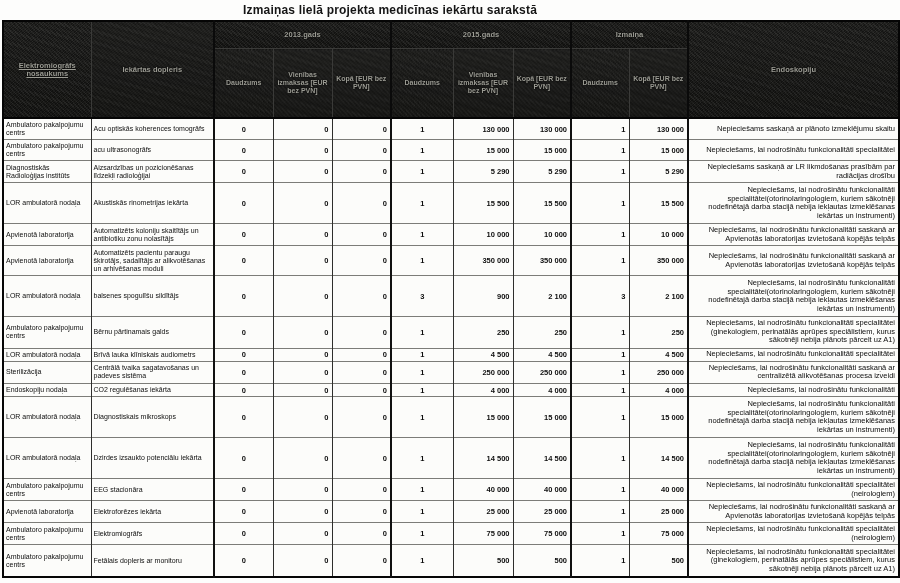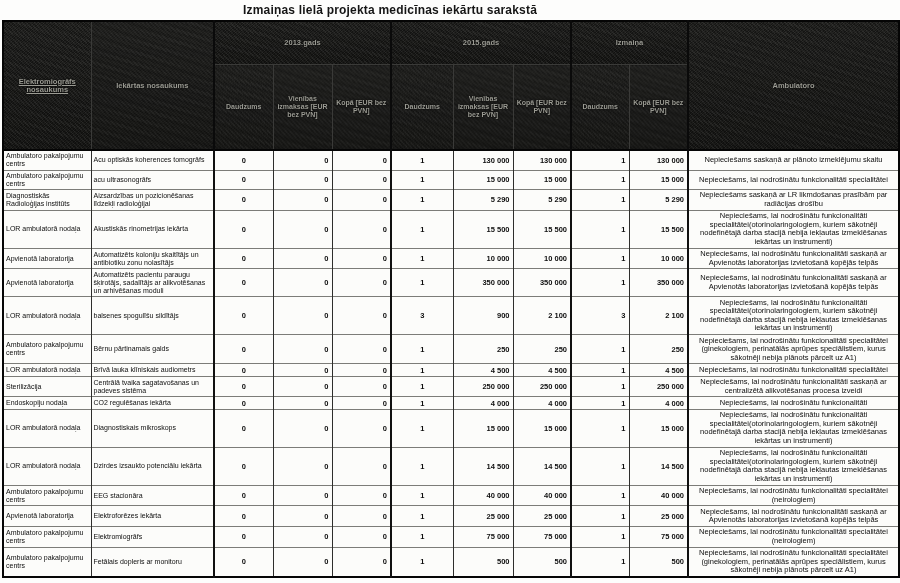--- a/index.html
+++ b/index.html
@@ -21,21 +21,21 @@
   
   thead th{
     background:
       repeating-linear-gradient(47deg, rgba(255,255,255,.055) 0 1px, rgba(0,0,0,0) 1px 3px),
       repeating-linear-gradient(-39deg, rgba(0,0,0,.38) 0 1px, rgba(0,0,0,0) 1px 2px),
       linear-gradient(#232321,#191917);
     color:#9b9b93;
     font-size:7px;line-height:8px;font-weight:bold;
     text-align:center;vertical-align:middle;
     border:1px solid #3a3a38;
-    padding:15px 2px;
+    padding:7px 2px;
     text-shadow:0 0 2px #000;
   }
   thead tr.group-row th{height:12px;font-size:7.5px;}
   thead tr.label-row th{height:54px;}
   thead th.underlined{text-decoration:underline;}
   thead th.gb{border-left:2px solid #0a0a0a;}
   thead{border-bottom:2px solid #050505;}
   
   tbody td{
     border-top:1px solid #7c7c78;
@@ -46,21 +46,21 @@
     background:#fcfcfa;
   }
   tbody td:nth-child(3),
   tbody td:nth-child(6),
   tbody td:nth-child(9),
   tbody td:nth-child(11){border-left:2px solid #101010;}
   td.unit{font-size:7px;line-height:8px;text-align:left;}
   td.equip{font-size:7px;line-height:8px;text-align:left;}
   td.qty{font-size:7.5px;font-weight:bold;text-align:center;}
   td.money{font-size:7.5px;font-weight:bold;text-align:right;padding-right:3px;}
-  td.just{font-size:7.5px;line-height:8.5px;text-align:center;padding:1px 3px;}
+  td.just{font-size:7.5px;line-height:8.5px;text-align:right;padding:1px 3px;}
 </style>
 </head>
 <body>
 
 <div class="page">
   <div class="title">Izmaiņas lielā projekta medicīnas iekārtu sarakstā</div>
 
   <table class="equip">
     <colgroup>
       <col style="width:88px">
@@ -71,25 +71,25 @@
       <col style="width:62px">
         <col style="width:60px">
         <col style="width:58px">
       <col style="width:58px">
         <col style="width:59px">
       <col style="width:211px">
     </colgroup>
     <thead>
       <tr class="group-row">
         <th rowspan="2" class="underlined">Elektromiogrāfs nosaukums</th>
-        <th rowspan="2">Iekārtas nosaukums</th>
+        <th rowspan="2">Iekārtas dopleris</th>
         <th colspan="3" class="gb">2013.gads</th>
         <th colspan="3" class="gb">2015.gads</th>
         <th colspan="2" class="gb">Izmaiņa</th>
-        <th rowspan="2" class="gb">Ambulatoro</th>
+        <th rowspan="2" class="gb">Endoskopiju</th>
       </tr>
       <tr class="label-row">
         <th class="gb">Daudzums</th>
         <th>Vienības izmaksas [EUR bez PVN]</th>
         <th>Kopā [EUR bez PVN]</th>
         <th class="gb">Daudzums</th>
         <th>Vienības izmaksas [EUR bez PVN]</th>
         <th>Kopā [EUR bez PVN]</th>
         <th class="gb">Daudzums</th>
         <th>Kopā [EUR bez PVN]</th>

